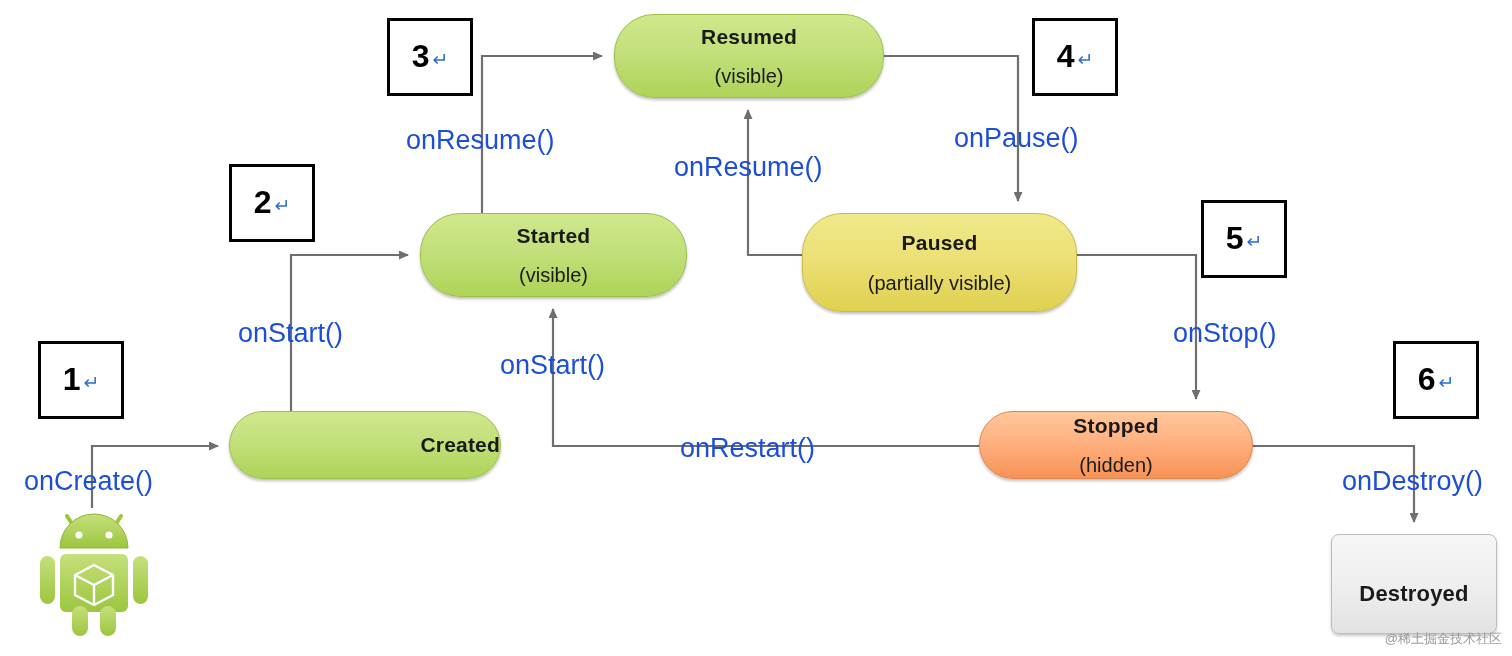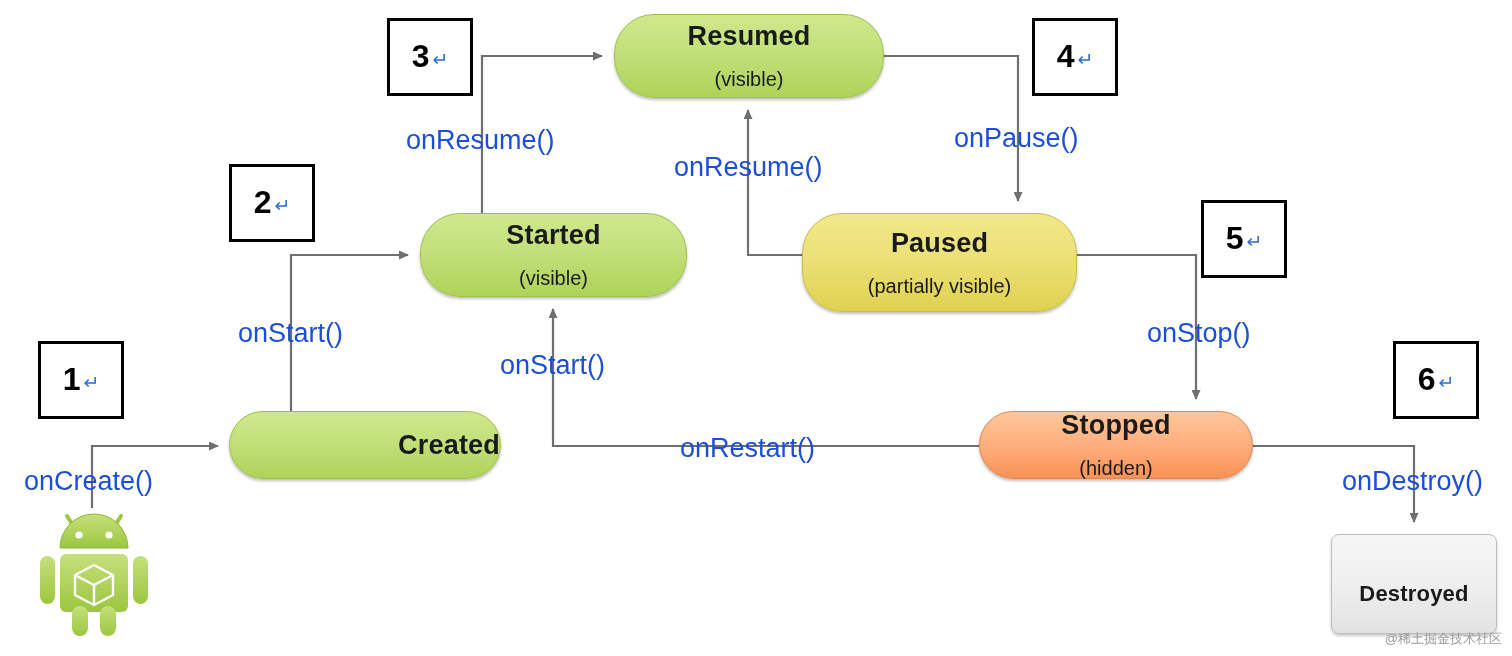--- a/index.html
+++ b/index.html
@@ -33,21 +33,21 @@
     display: flex;
     flex-direction: column;
     align-items: center;
     justify-content: center;
     text-align: center;
     line-height: 1.12;
     color: #1a1a1a;
   }
   .node .title {
     font-weight: bold;
-    font-size: 27px;
+    font-size: 21px;
     letter-spacing: .2px;
   }
   .node .sub {
     font-size: 20px;
     font-weight: normal;
     margin-top: 17px;
   }
   .node.green {
     background: linear-gradient(to bottom, #cfe88c 0%, #c2e07b 45%, #aed358 100%);
     border: 1px solid #9cbf4c;
@@ -118,21 +118,21 @@
     font-size: 27px;
     white-space: nowrap;
   }
   #lbl-oncreate  { left: 24px;  top: 466px; }
   #lbl-onstart1  { left: 238px; top: 318px; }
   #lbl-onresume1 { left: 406px; top: 125px; }
   #lbl-onstart2  { left: 500px; top: 350px; }
   #lbl-onresume2 { left: 674px; top: 152px; }
   #lbl-onrestart { left: 680px; top: 433px; }
   #lbl-onpause   { left: 954px; top: 123px; }
-  #lbl-onstop    { left: 1147px; top: 318px; }
+  #lbl-onstop    { left: 1173px; top: 318px; }
   #lbl-ondestroy { left: 1342px; top: 466px; }
 
   
   #android {
     position: absolute;
     left: 34px;
     top: 508px;
     width: 120px;
     height: 130px;
   }

